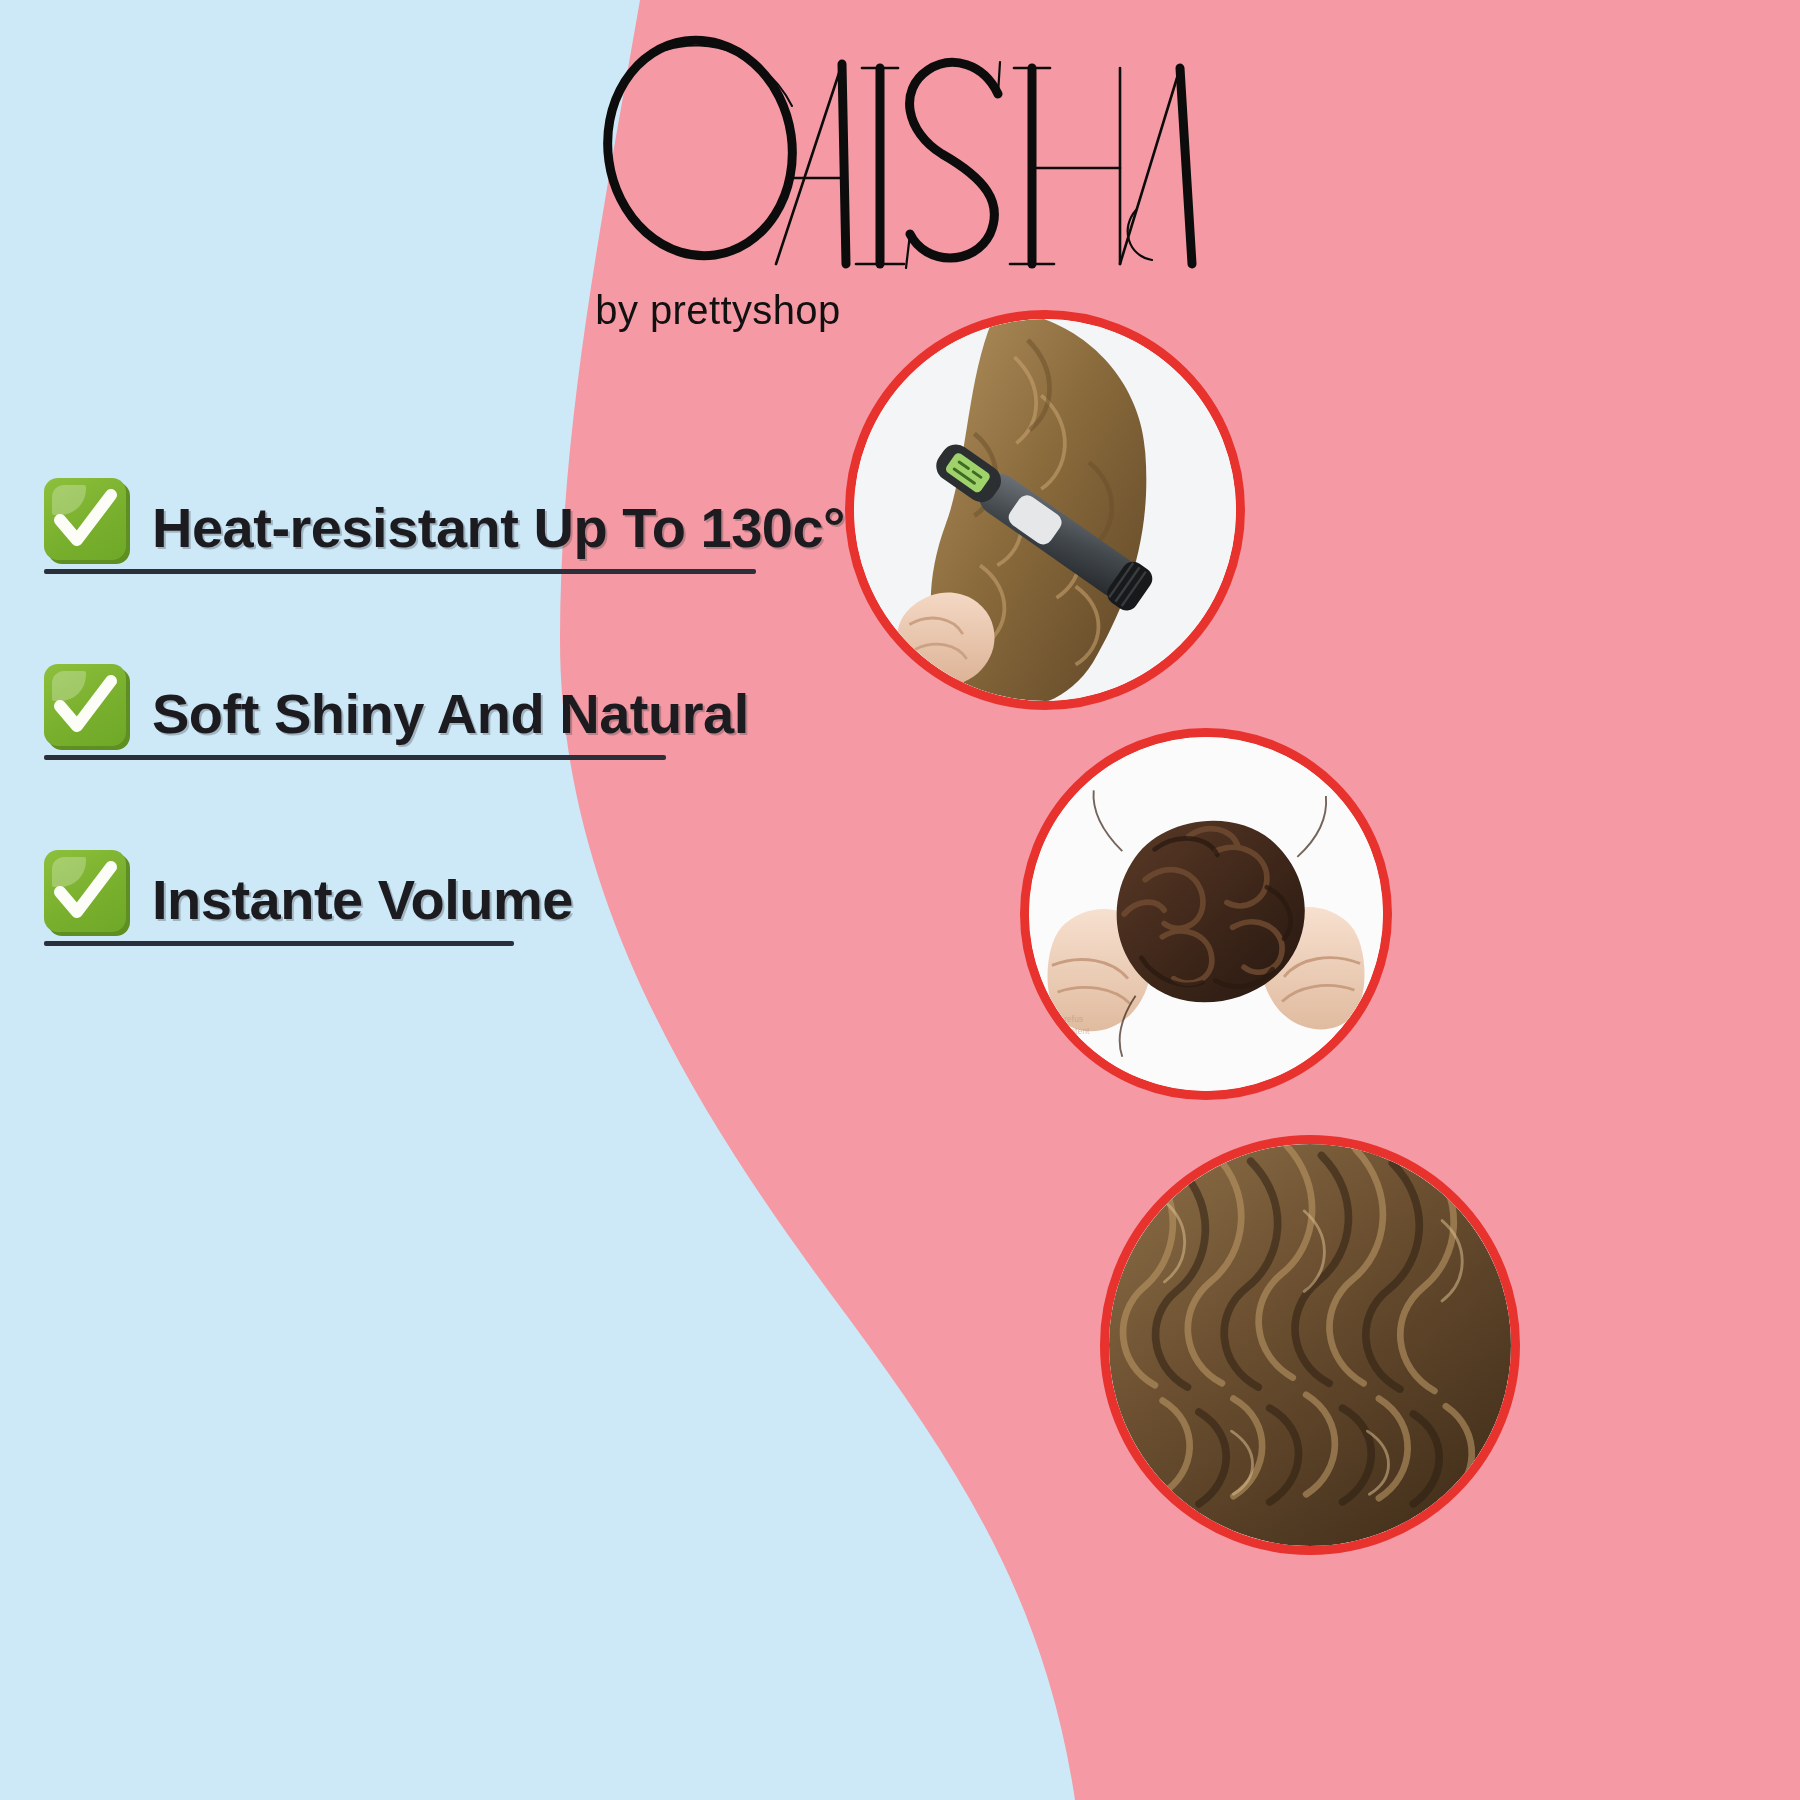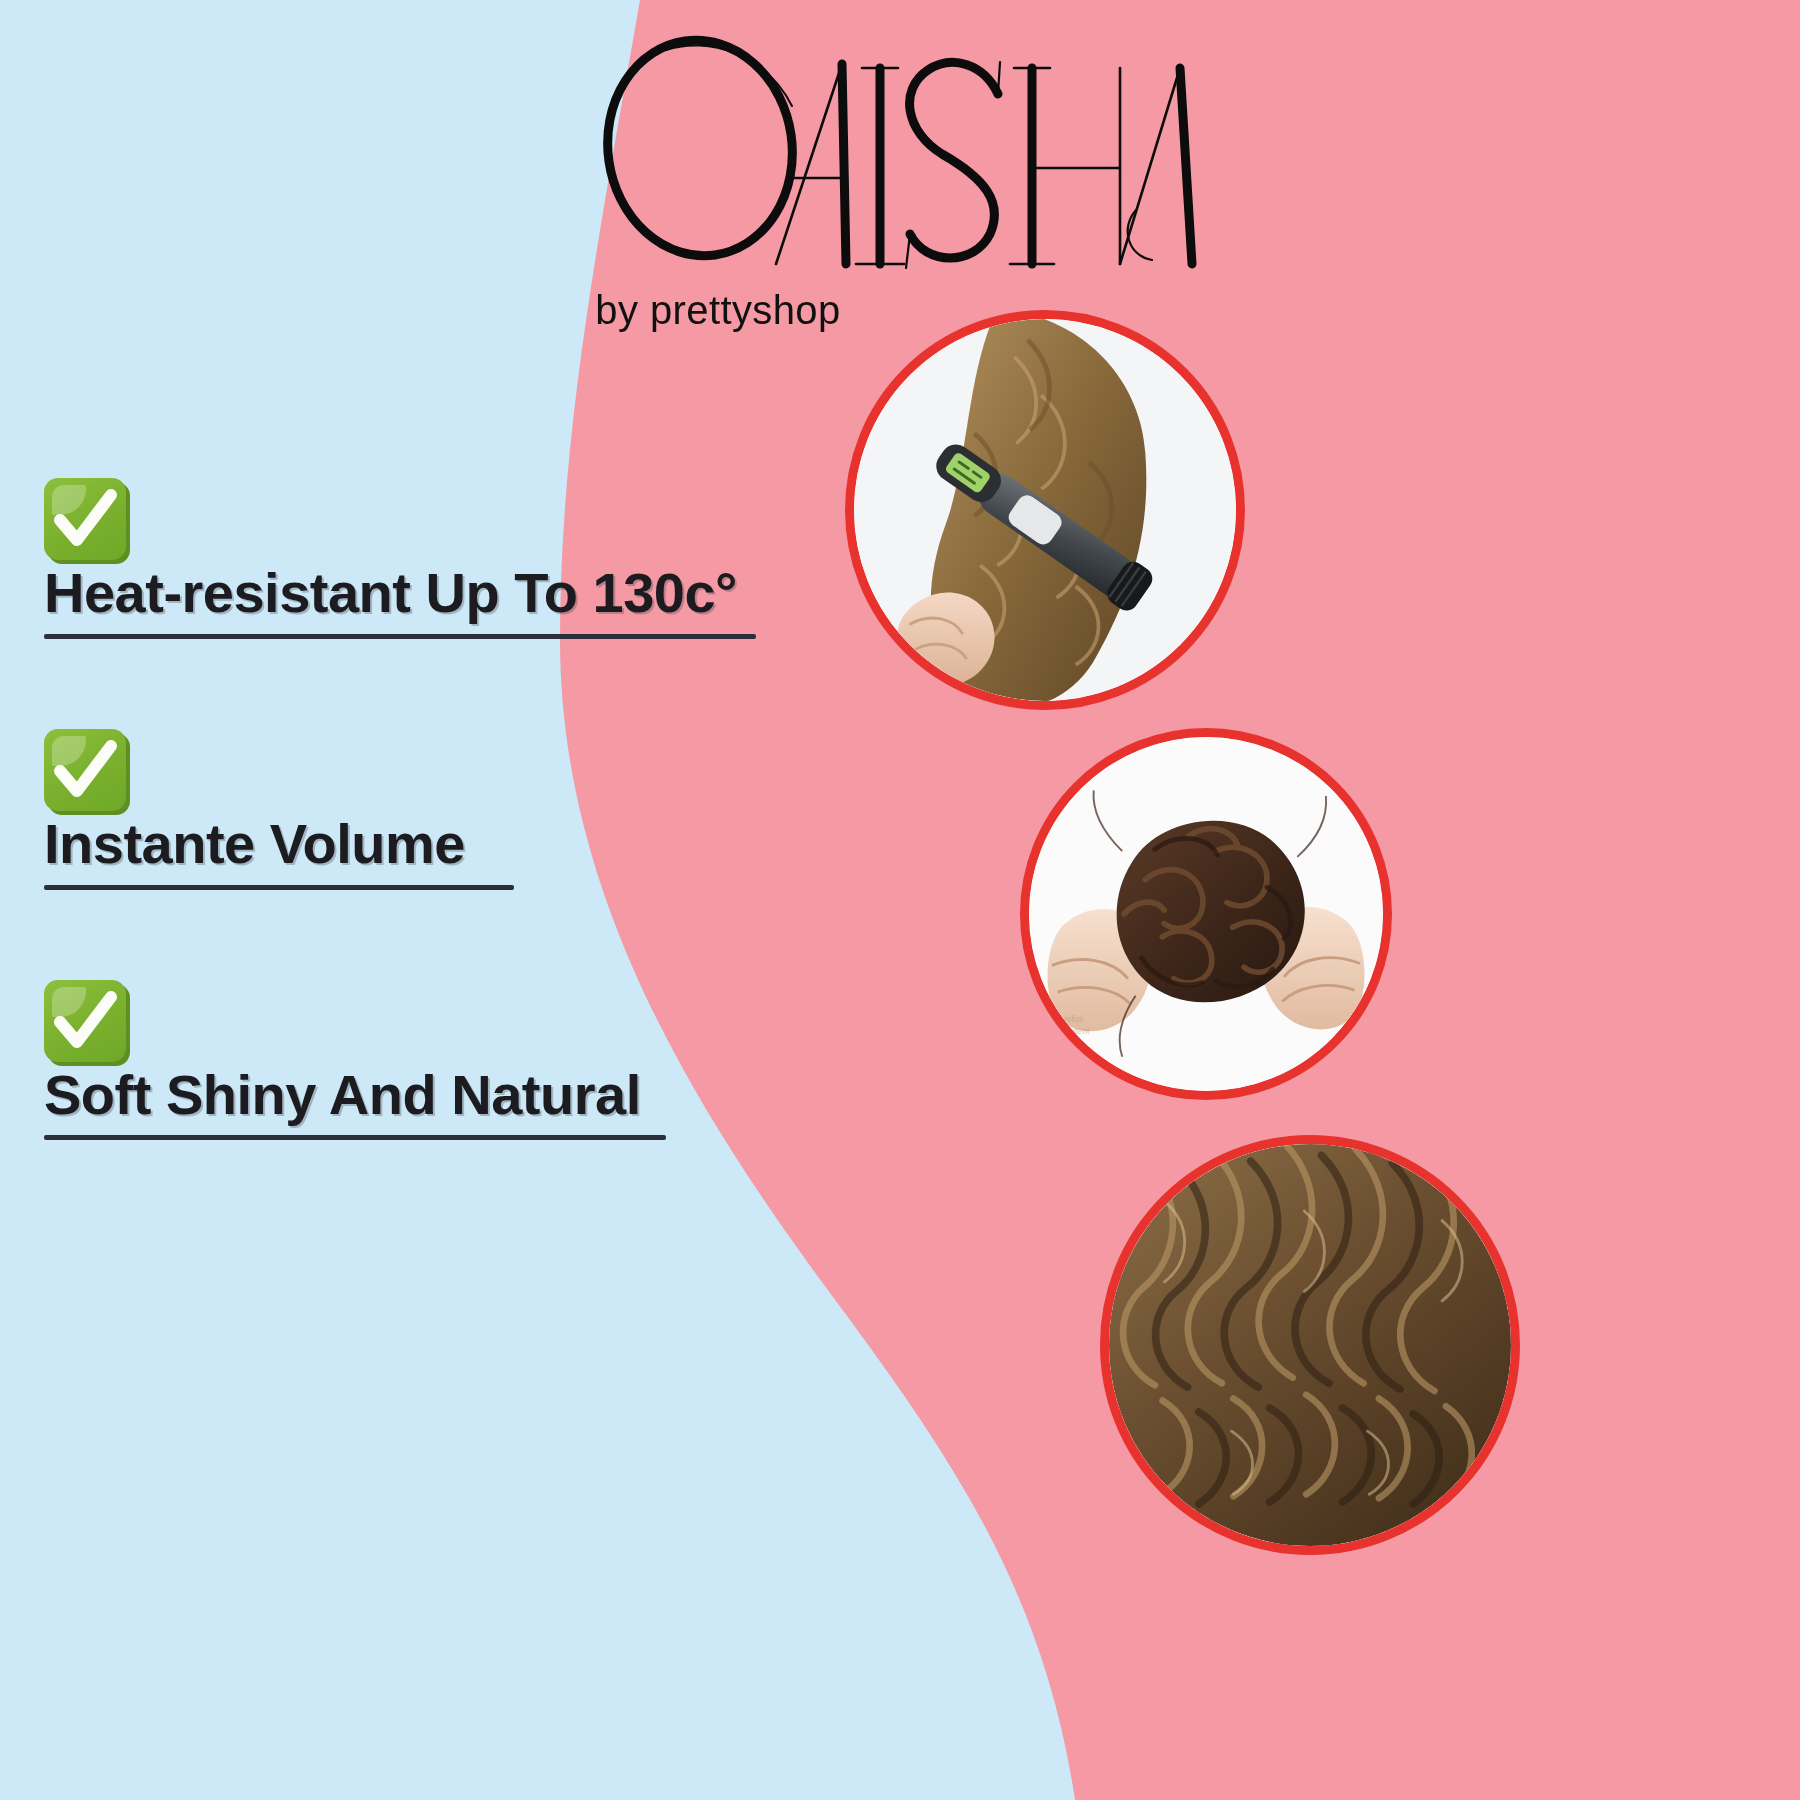--- a/index.html
+++ b/index.html
@@ -27,23 +27,22 @@
     font-family:"Liberation Sans",sans-serif;
     font-size:40px;font-weight:400;color:#111;letter-spacing:.4px;
   }
 
   
   .features{
     position:absolute;left:44px;top:478px;width:1000px;
   }
   .feature{
     position:relative;
-    display:flex;align-items:flex-start;
+    display:flex;align-items:flex-end;
     margin-bottom:100px;
-    flex-direction:column;
   }
   .feature:last-child{margin-bottom:0;}
 
   .check-icon{
     flex:0 0 auto;
     width:86px;height:86px;
     position:relative;
     margin-right:22px;
   }
   .check-icon .shadow{
@@ -152,35 +151,35 @@
 
     <div class="feature">
       <span class="check-icon">
         <span class="shadow"></span>
           <span class="face"></span>
           <span class="gloss"></span>
         <svg viewBox="0 0 82 82" xmlns="http://www.w3.org/2000/svg">
           <path d="M16 42 L33 62 L67 17" fill="none" stroke="#fdfdf7" stroke-width="12" stroke-linecap="round" stroke-linejoin="round"></path>
         </svg>
       </span>
-      <span class="feature-text">Instante Volume</span>
-      <span class="feature-rule" style="width:470px"></span>
+      <span class="feature-text">Soft Shiny And Natural</span>
+      <span class="feature-rule" style="width:622px"></span>
     </div>
 
     <div class="feature">
       <span class="check-icon">
         <span class="shadow"></span>
           <span class="face"></span>
           <span class="gloss"></span>
         <svg viewBox="0 0 82 82" xmlns="http://www.w3.org/2000/svg">
           <path d="M16 42 L33 62 L67 17" fill="none" stroke="#fdfdf7" stroke-width="12" stroke-linecap="round" stroke-linejoin="round"></path>
         </svg>
       </span>
-      <span class="feature-text">Soft Shiny And Natural</span>
-      <span class="feature-rule" style="width:622px"></span>
+      <span class="feature-text">Instante Volume</span>
+      <span class="feature-rule" style="width:470px"></span>
     </div>
 
 
 
   </div>
 
   <div class="photo" style="left:845px;top:310px;width:400px;height:400px;">
     <div class="inner">
       <svg viewBox="0 0 400 400" xmlns="http://www.w3.org/2000/svg" aria-hidden="true">
         <defs>

